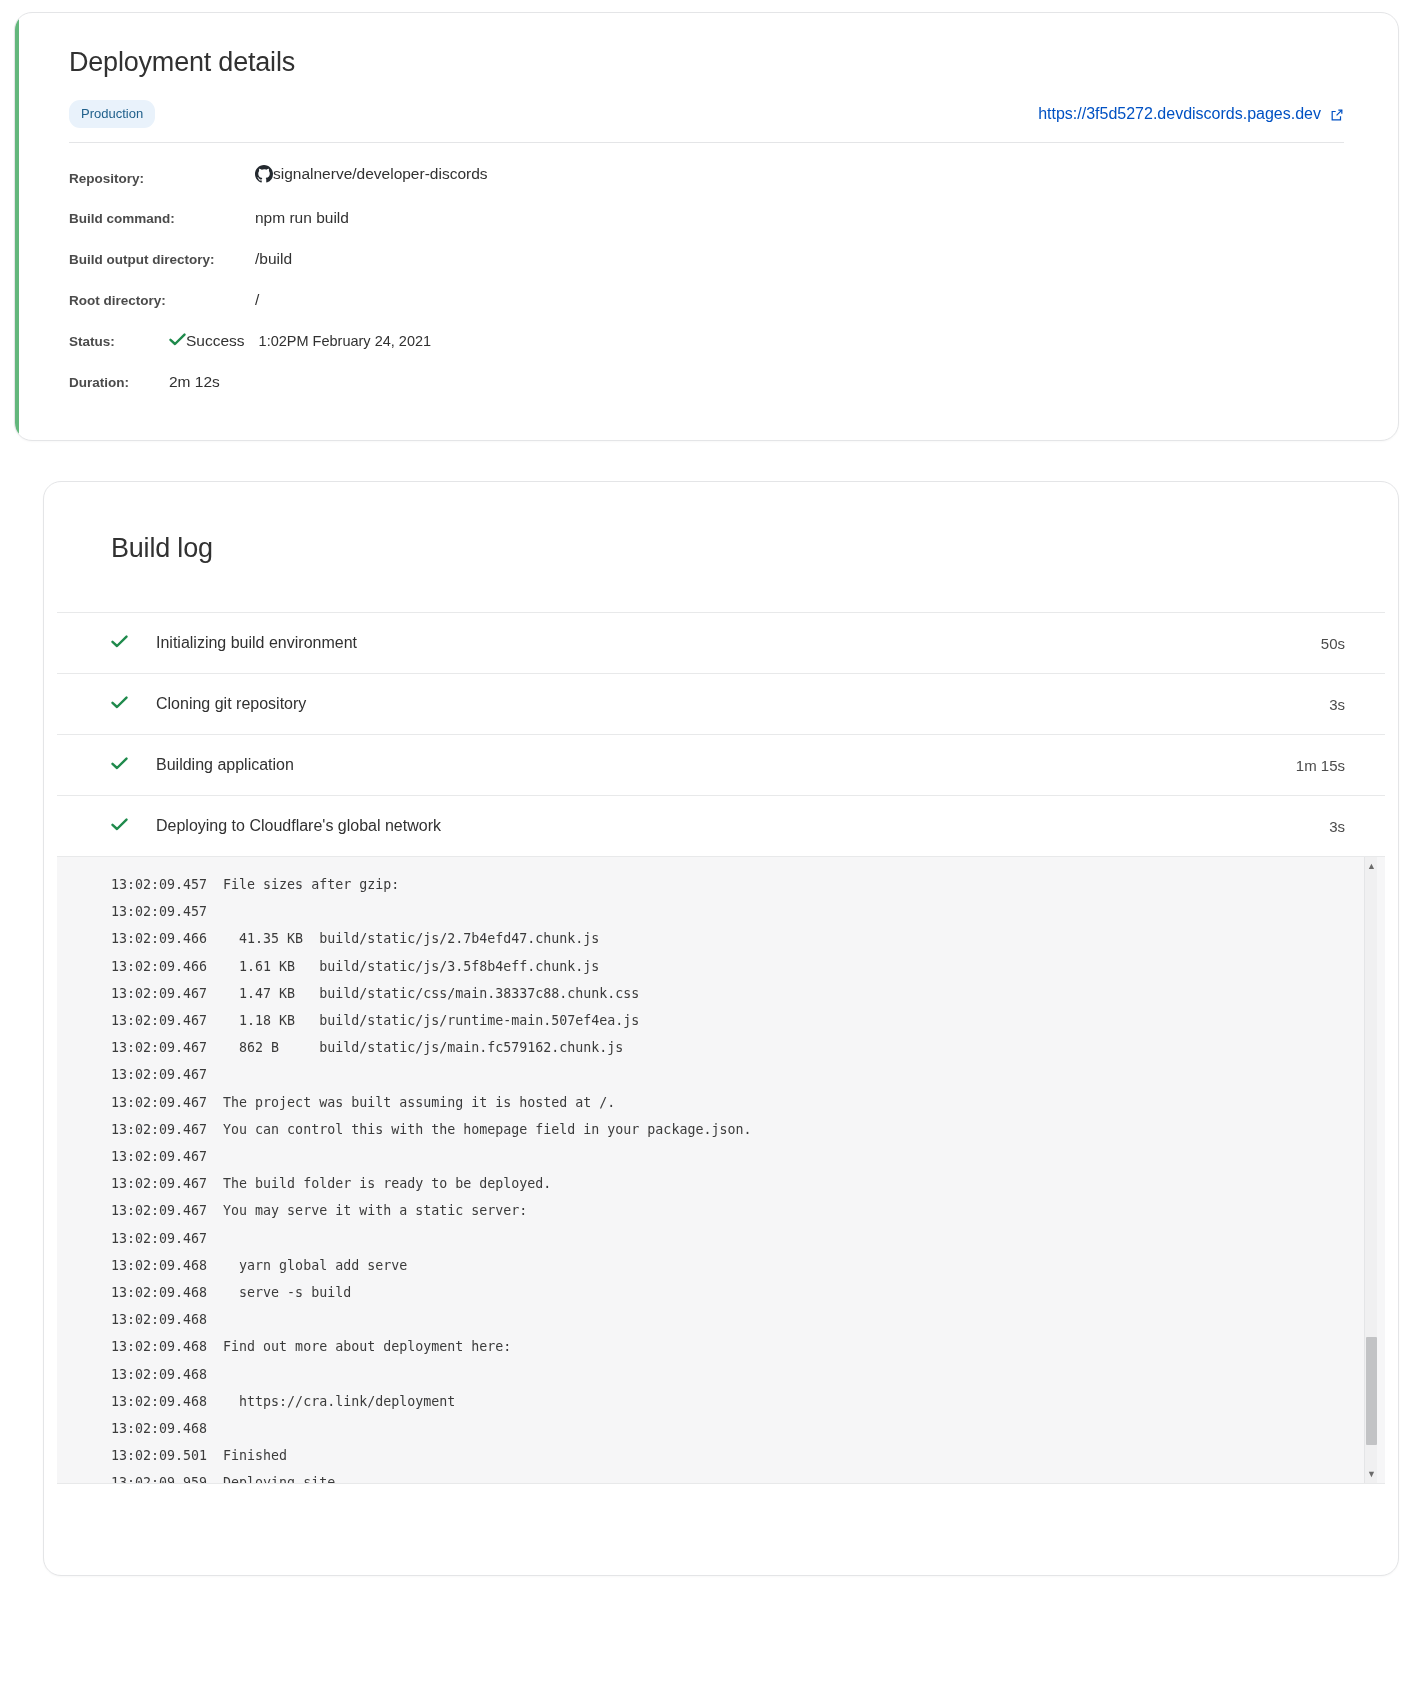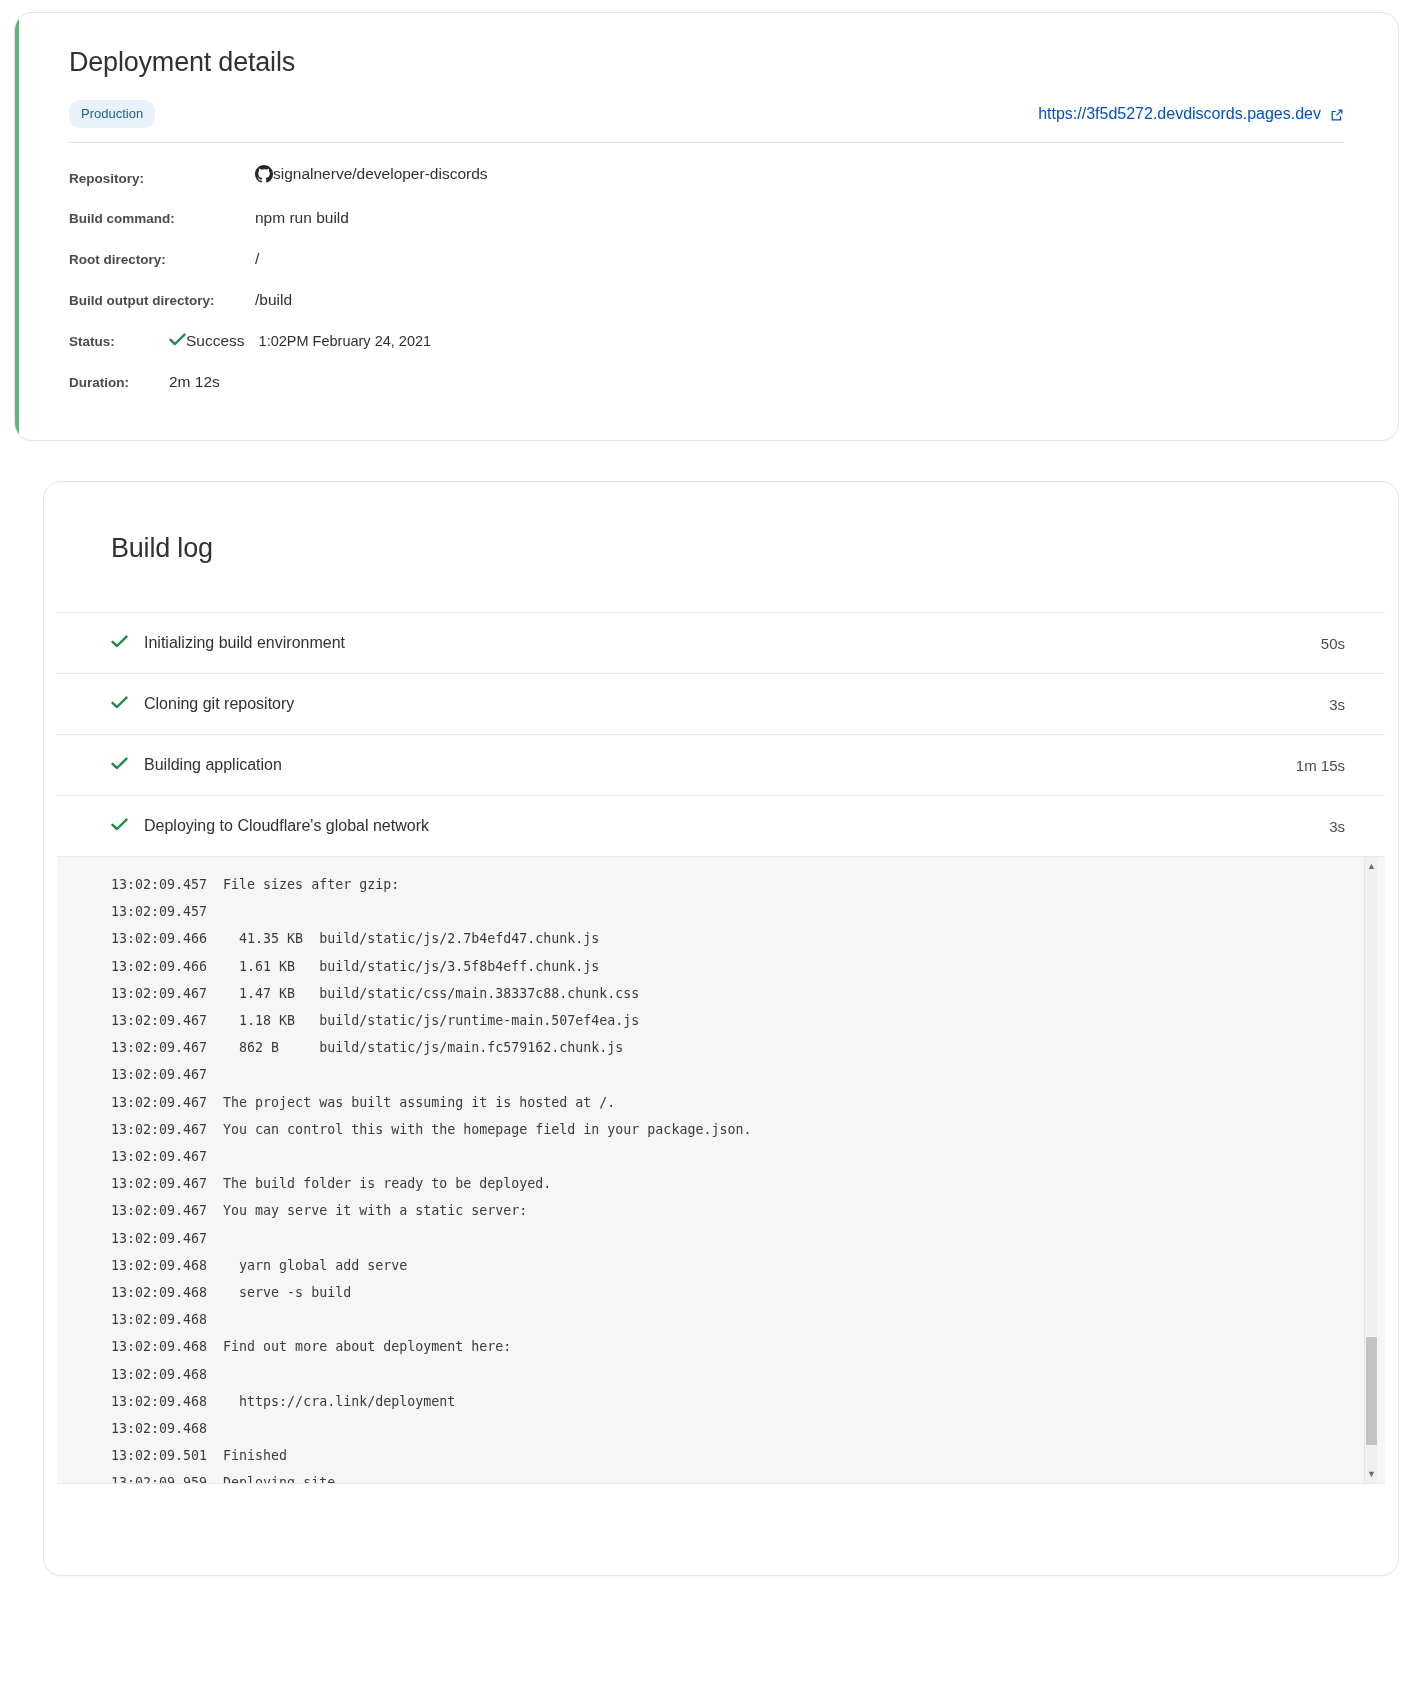--- a/index.html
+++ b/index.html
@@ -152,21 +152,21 @@
   .step-row {
     display: flex;
     align-items: center;
     justify-content: space-between;
     border-top: 1px solid #e8e9ea;
     padding: 21px 40px 21px 54px;
   }
   .step-left {
     display: flex;
     align-items: center;
-    gap: 16px;
+    gap: 28px;
     text-align: right;
   }
   .step-label {
     font-size: 16px;
     color: #313131;
   }
   .step-time {
     font-size: 15px;
     color: #4b4b4b;
   }
@@ -264,27 +264,27 @@
         </span>
       </div>
 
 
       <div class="meta-row">
         <span class="meta-label">Build command:</span>
         <span class="meta-value">npm run build</span>
       </div>
 
       <div class="meta-row">
+        <span class="meta-label">Build output directory:</span>
+        <span class="meta-value">/build</span>
+      </div>
+
+      <div class="meta-row">
         <span class="meta-label">Root directory:</span>
         <span class="meta-value">/</span>
-      </div>
-
-      <div class="meta-row">
-        <span class="meta-label">Build output directory:</span>
-        <span class="meta-value">/build</span>
       </div>
 
     </div>
 
     <div class="meta-col-right">
 
       <div class="meta-row">
         <span class="meta-label narrow">Status:</span>
         <span class="meta-value">
           <span class="check-green">

